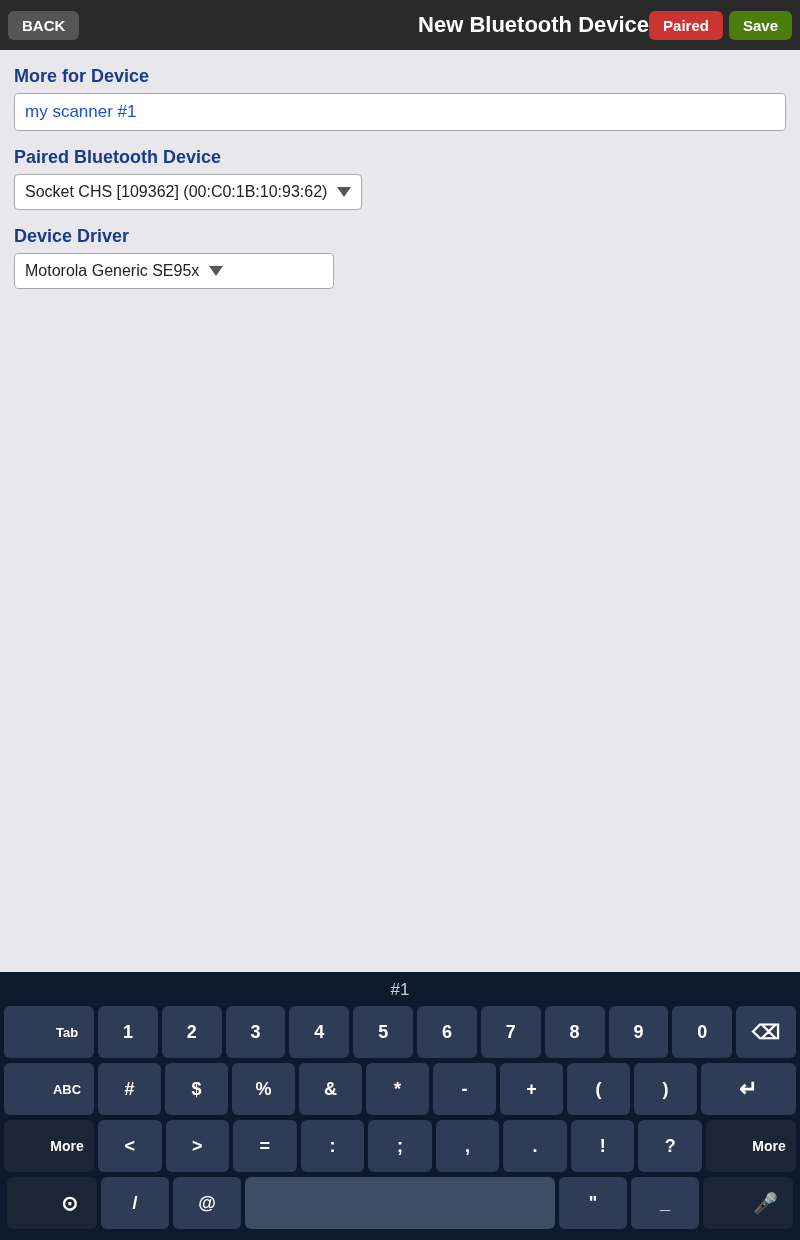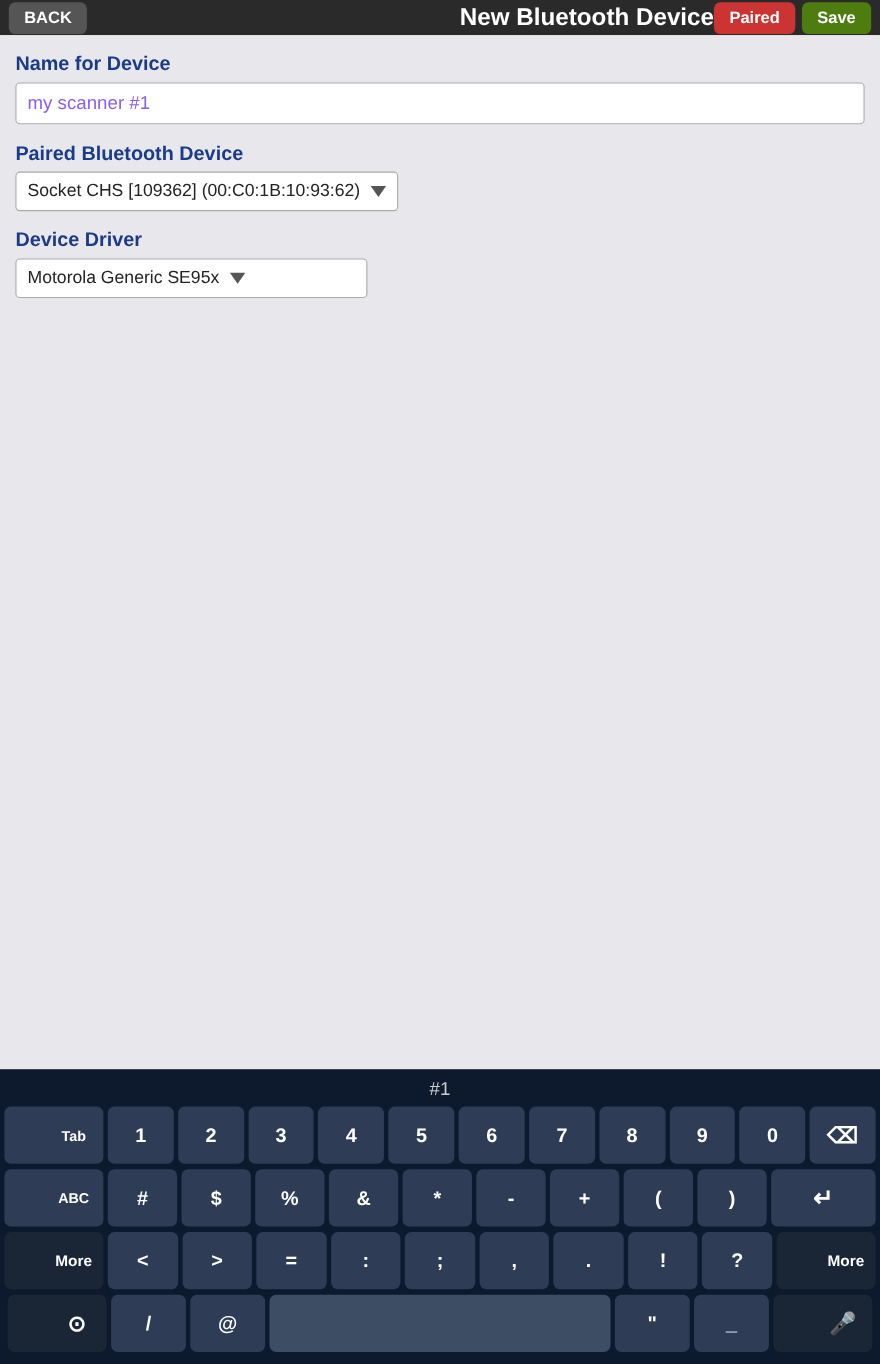--- a/index.html
+++ b/index.html
@@ -7,21 +7,21 @@
       width: 800px;
       height: 1240px;
       font-family: Arial, Helvetica, sans-serif;
       background: #e8e8ec;
       overflow: hidden;
     }
 
     
     .header {
       background: #2a2a2a;
-      height: 32px;
+      height: 50px;
       display: flex;
       align-items: center;
       justify-content: space-between;
       padding: 0 8px;
     }
     .back-btn {
       background: #555;
       color: #fff;
       border: none;
       border-radius: 6px;
@@ -80,21 +80,21 @@
     .field-label:first-child {
       margin-top: 0;
     }
     .text-input {
       width: 100%;
       background: #fff;
       border: 1px solid #aaa;
       border-radius: 4px;
       padding: 8px 10px;
       font-size: 17px;
-      color: #8b5cf6;
+      color: #1d4ed8;
       outline: none;
     }
     .select-field {
       background: #fff;
       border: 1px solid #aaa;
       border-radius: 4px;
       padding: 8px 10px;
       font-size: 16px;
       color: #222;
       display: flex;
@@ -191,21 +191,21 @@
     <span>BACK</span>
   </button>
   <span class="header-title">New Bluetooth Device</span>
   <div class="header-actions">
     <button class="cancel-btn">Paired</button>
     <button class="save-btn">Save</button>
   </div>
 </div>
 
 <div class="form-area">
-  <div class="field-label">Name for Device</div>
+  <div class="field-label">More for Device</div>
   <input class="text-input" type="text" value="my scanner #1" style="">
 
   <div class="field-label">Paired Bluetooth Device</div>
   <div class="select-field">
     <span>Socket CHS [109362] (00:C0:1B:10:93:62)</span>
     <span class="select-arrow"></span>
   </div>
 
   <div class="field-label">Device Driver</div>
   <div class="select-field">

